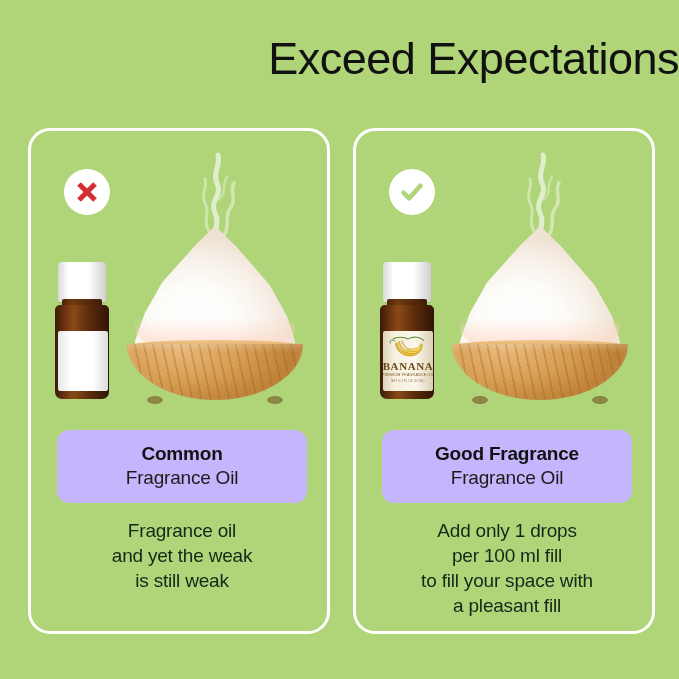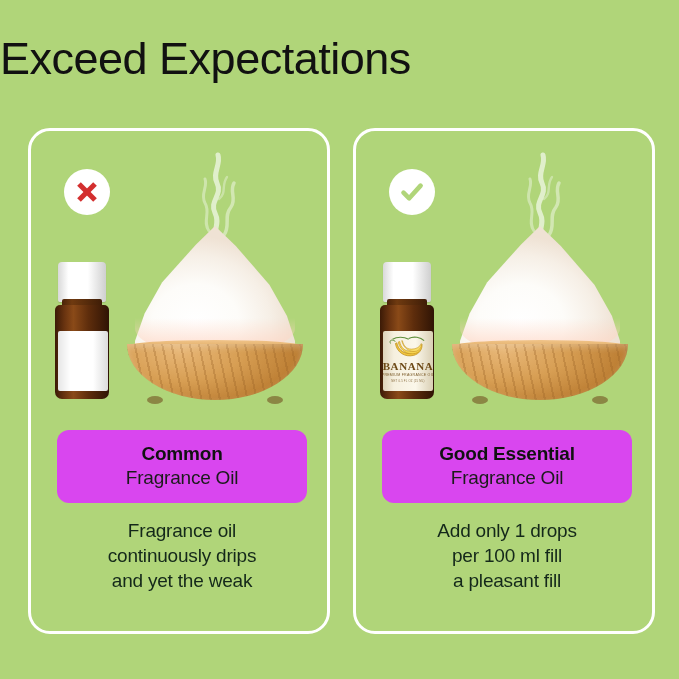--- a/index.html
+++ b/index.html
@@ -7,21 +7,21 @@
     width:679px;height:679px;
     background:#b0d579;
     font-family:"Liberation Sans", sans-serif;
     overflow:hidden;
     position:relative;
   }
 
   
   .headline{
     position:absolute;left:0;top:33px;width:679px;
-    text-align:left;
+    text-align:right;
     font-size:45px;
     line-height:52px;
     letter-spacing:-0.5px;
     color:#111111;
     font-weight:400;
   }
 
   
   .panels{
     position:absolute;left:28px;top:128px;width:627px;height:506px;
@@ -119,21 +119,21 @@
     font-size:3.4px;color:#7a5a28;letter-spacing:.25px;margin-top:2px;
     transform:scale(1.05);
   }
   .label .b-net{
     font-size:2.8px;color:#8d7044;letter-spacing:.2px;margin-top:1.5px;
   }
 
   
   .namecard{
     position:absolute;left:26px;top:299px;width:250px;
-    background:#d946ef;border-radius:12px;
+    background:#c4b5fd;border-radius:12px;
     padding:12px 6px 13px;
     text-align:center;
     box-sizing:border-box;
   }
   .namecard .title{
     font-size:19px;font-weight:700;color:#111;line-height:24px;letter-spacing:-.2px;
   }
   .namecard .sub{
     font-size:19px;font-weight:400;color:#1b1b1b;line-height:24px;letter-spacing:-.2px;
   }
@@ -194,22 +194,22 @@
       </div>
     </div>
 
     <div class="namecard">
       <div class="title">Common</div>
       <div class="sub">Fragrance Oil</div>
     </div>
 
     <div class="desc">
       <div>Fragrance oil</div>
-      <div>continuously drips</div>
       <div>and yet the weak</div>
+      <div>is still weak</div>
     </div>
   </div>
 
   <div class="panel">
 
     <div class="badge">
       <svg width="30" height="30" viewBox="0 0 30 30" aria-hidden="true">
         <path d="M6.5 15.6 L12.2 21.3 L23.6 8.6" fill="none" stroke="#b0d579" stroke-width="4.6" stroke-linecap="round" stroke-linejoin="round"></path>
       </svg>
     </div>
@@ -249,24 +249,25 @@
             </svg>
             <div class="b-name">BANANA</div>
             <div class="b-sub">PREMIUM FRAGRANCE OIL</div>
             <div class="b-net">NET 0.5 FL OZ (15 ML)</div>
           </div>
         </div>
       </div>
     </div>
 
     <div class="namecard">
-      <div class="title">Good Essential</div>
+      <div class="title">Good Fragrance</div>
       <div class="sub">Fragrance Oil</div>
     </div>
 
     <div class="desc">
       <div>Add only 1 drops</div>
       <div>per 100 ml fill</div>
+      <div>to fill your space with</div>
       <div>a pleasant fill</div>
     </div>
   </div>
 
 </div>
 
 </body></html>

